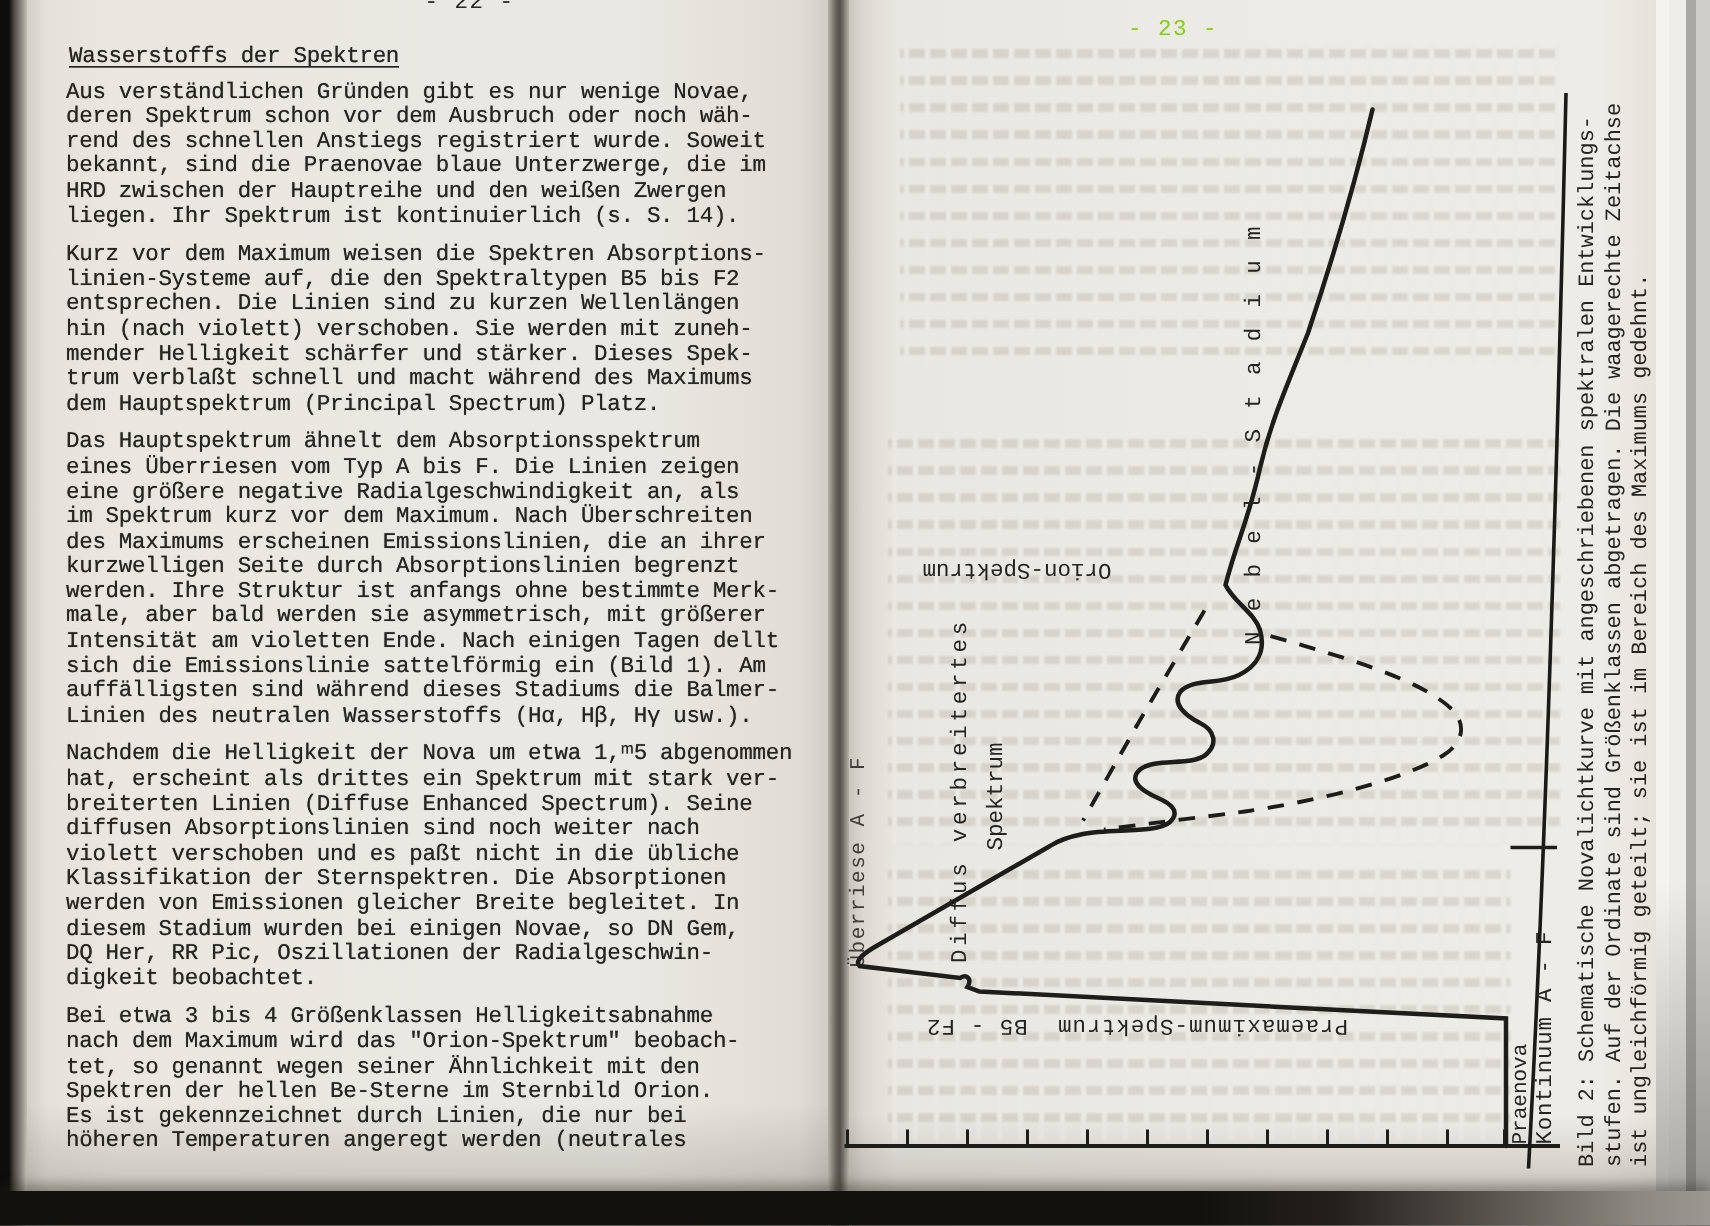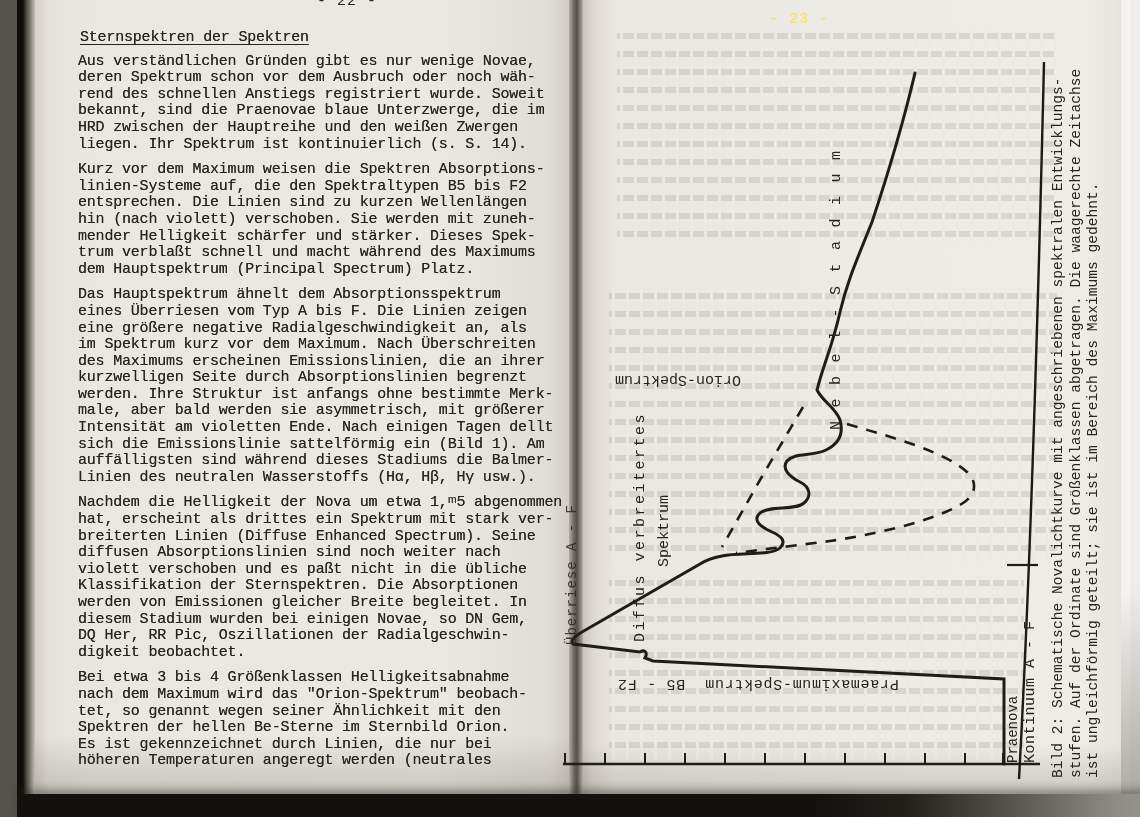--- a/index.html
+++ b/index.html
@@ -1,21 +1,21 @@
 <!DOCTYPE html>
 <html><head>
 <meta charset="utf-8">
 <style>
   html,body{margin:0;padding:0;}
   body{
     width:1140px;height:817px;position:relative;overflow:hidden;
     background:#55524c;
     font-family:"Liberation Mono","DejaVu Sans Mono",monospace;
   }
-  .abs{position:absolute;margin-left:17px;}
+  .abs{position:absolute;}
   
   .edge-left{
     left:0;top:0;width:18px;height:817px;
     background:linear-gradient(90deg,#0e0d0b 0 6px,#46433d 9px,#8a867e 14px,#c2beb6 18px);
   }
   .page-left{
     left:18px;top:0;width:536px;height:817px;overflow:hidden;
     background:
       linear-gradient(180deg,rgba(0,0,0,0) 0 90%,rgba(58,53,46,.22) 98%),
       linear-gradient(90deg,#d3cfc7 0,#e5e2db 14px,#e9e7e0 60px,#eae8e2 75%,#e0ddd6 96%,#cfcbc3 100%);
@@ -41,21 +41,21 @@
   }
   
   .page-right{
     left:566px;top:0;width:538px;height:817px;overflow:hidden;
     background:
       linear-gradient(180deg,rgba(0,0,0,0) 0 91%,rgba(70,64,56,.28) 99%),
       linear-gradient(90deg,#c9c5bd 0,#ddd9d2 10px,#e9e7e1 32px,#edebe5 55%,#eeece6 93%,#e6e3dc 100%);
   }
   .pageno-right{
     top:11px;left:742px;width:80px;text-align:center;
-    font-size:15px;color:#fde047;letter-spacing:1px;
+    font-size:15px;color:#84cc16;letter-spacing:1px;
   }
   
   .ghost{
     opacity:.55;filter:blur(.6px);pointer-events:none;
     background-image:
       repeating-linear-gradient(90deg,rgba(236,234,228,0) 0 3px,#ECEAE4 3px 6px,rgba(236,234,228,0) 6px 14px),
       repeating-linear-gradient(180deg,rgba(0,0,0,0) 0 5px,rgba(143,139,129,.40) 5px 11px,rgba(0,0,0,0) 11px 18px);
   }
   
   svg.figure{left:555px;top:0;width:585px;height:817px;position:absolute;}
@@ -78,21 +78,21 @@
   }
 </style>
 </head>
 <body>
 
 <div class="abs edge-left"></div>
 
 <div class="abs page-left">
   <div class="abs pageno-left">- 22 -</div>
   <div class="abs text-col">
-    <div class="heading">Sternspektren der Spektren</div>
+    <div class="heading">Wasserstoffs der Spektren</div>
     <div class="para">Aus verständlichen Gründen gibt es nur wenige Novae,
 deren Spektrum schon vor dem Ausbruch oder noch wäh-
 rend des schnellen Anstiegs registriert wurde. Soweit
 bekannt, sind die Praenovae blaue Unterzwerge, die im
 HRD zwischen der Hauptreihe und den weißen Zwergen
 liegen. Ihr Spektrum ist kontinuierlich (s. S. 14).</div>
     <div class="para">Kurz vor dem Maximum weisen die Spektren Absorptions-
 linien-Systeme auf, die den Spektraltypen B5 bis F2
 entsprechen. Die Linien sind zu kurzen Wellenlängen
 hin (nach violett) verschoben. Sie werden mit zuneh-

